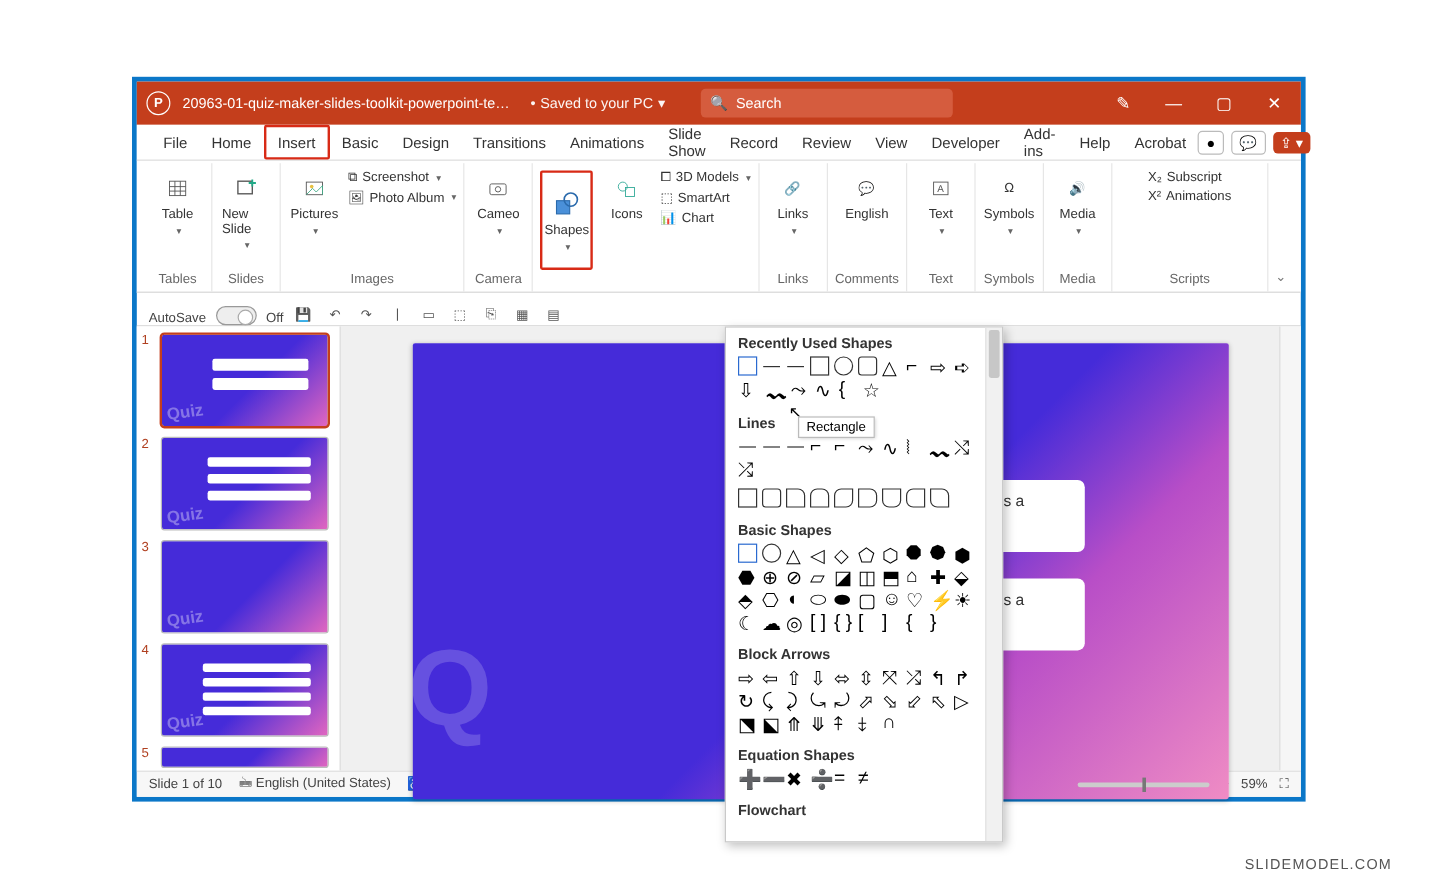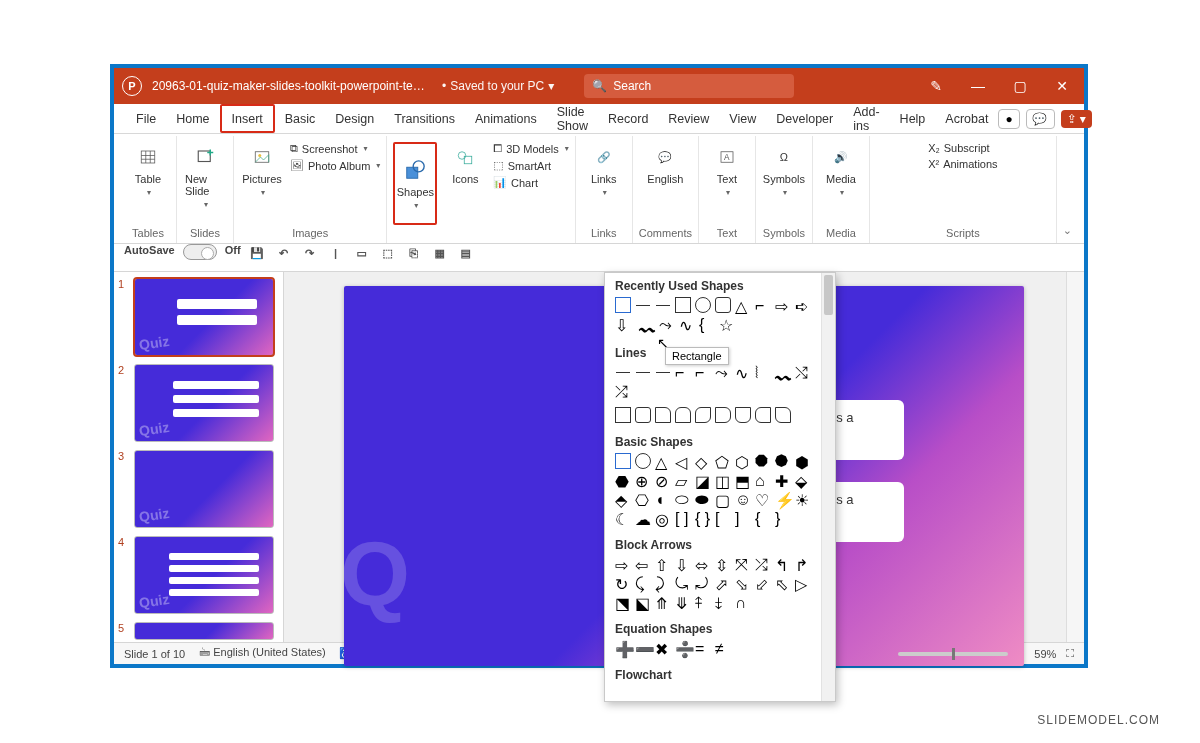--- a/index.html
+++ b/index.html
@@ -22,21 +22,21 @@
   .ribbon-group { display:flex;flex-direction:column;align-items:center;border-right:1px solid #e6e6e6;padding:2px 6px;}
   .ribbon-group:last-child { border-right:none; }
   .rg-body { flex:1; display:flex;align-items:flex-start; gap:6px; padding-top:4px;}
   .rg-label { font-size:11px;color:#666;padding-bottom:2px;}
   .big-btn { display:flex;flex-direction:column;align-items:center;justify-content:flex-start;gap:3px;font-size:11px;color:#333;width:44px;cursor:pointer;padding:2px;}
   .big-btn.outlined { border:2px solid #d82a16; border-radius:2px; padding:13px;}
   .icon-box { width:30px;height:26px;display:flex;align-items:center;justify-content:center;}
   .small-row { display:flex;flex-direction:column;gap:4px;font-size:11px;color:#333;}
   .small-item { display:flex;align-items:center;gap:4px;cursor:pointer;white-space:nowrap;}
   .svgico { width:18px;height:18px; }
-  .qat { height:28px;border-bottom:1px solid #d6d6d6;display:flex;align-items:flex-start;gap:8px;padding:0 10px;font-size:11px;color:#444;font-weight:bold;}
+  .qat { height:28px;border-bottom:1px solid #d6d6d6;display:flex;align-items:flex-end;gap:8px;padding:0 10px;font-size:11px;color:#444;}
   .toggle { border:1px solid #999;border-radius:9px;width:34px;height:16px;position:relative;background:#eee;}
   .toggle::after{content:"";position:absolute;right:2px;top:1.5px;width:11px;height:11px;border-radius:50%;background:#fff;border:1px solid #aaa;}
   .qat-icon { width:18px;height:18px;display:flex;align-items:center;justify-content:center;color:#555;cursor:pointer;}
   .workspace { position:relative; height: calc(100% - 36px - 30px - 110px - 28px - 22px); display:flex; background:#f0f0f0; }
   .thumb-panel { width:170px; background:#fff; border-right:1px solid #d6d6d6; overflow:hidden; padding:6px 4px; }
   .thumb-row { display:flex;gap:4px;margin-bottom:8px;}
   .thumb-num { font-size:11px;color:#b04020;width:12px;}
   .thumb { width:140px;height:78px;border:1px solid #bbb;border-radius:3px;background:linear-gradient(135deg,#452bd9 55%,#e166c0);position:relative;overflow:hidden;}
   .thumb.sel { outline:2px solid #c43e1c; outline-offset: -1px;}
   .thumb .quiz { position:absolute;left:4px;bottom:4px;color:rgba(255,255,255,.35);font-weight:bold;font-size:14px;transform:rotate(-8deg);}
@@ -168,20 +168,34 @@
             </div>
           <div class="small-item chev">
               <span>🖼</span>
               <span>Photo Album</span>
             </div>
         </div>
       </div>
       <div class="rg-label">Images</div>
     </div>
 
+    <div class="ribbon-group">
+      <div class="rg-body">
+        <div class="big-btn chev">
+          <div class="icon-box">
+              <svg class="svgico" viewBox="0 0 24 24">
+                <rect x="3" y="7" width="18" height="12" rx="2" fill="none" stroke="#555"></rect>
+                <circle cx="12" cy="13" r="3" fill="none" stroke="#555"></circle>
+              </svg>
+            </div>
+          <span>Cameo</span>
+        </div>
+      </div>
+      <div class="rg-label">Camera</div>
+    </div>
 
     <div class="ribbon-group" style="border-right:1px solid #e6e6e6;">
       <div class="rg-body">
         <div class="big-btn outlined chev">
           <div class="icon-box">
               <svg viewBox="0 0 24 24" width="26" height="22">
                 <rect x="3" y="9" width="12" height="12" fill="#4a90d9" stroke="#2a6aac"></rect>
                 <circle cx="16" cy="8" r="6" fill="none" stroke="#2a6aac" stroke-width="1.5"></circle>
               </svg>
             </div>

